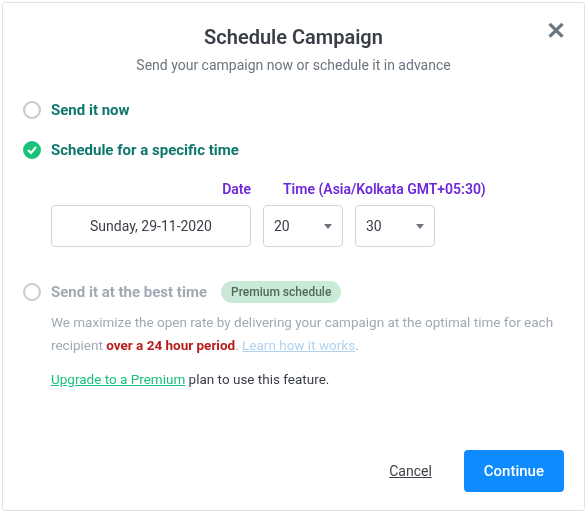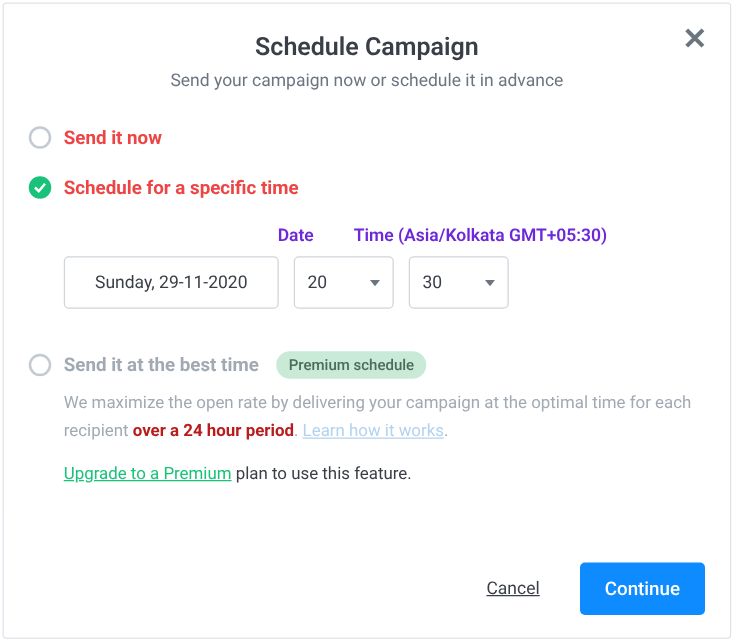--- a/index.html
+++ b/index.html
@@ -62,21 +62,21 @@
   }
   .radio.checked {
     border-color: #19c278;
     background: #19c278;
   }
   .radio.checked svg { display: block; }
   .radio svg { display: none; }
   .option-label {
     font-size: 15px;
     font-weight: 700;
-    color: #ef4444;
+    color: #0f766e;
   }
   .option-label.disabled { color: #a1a9b3; }
   .sublabel-row {
     display: flex;
     gap: 32px;
     padding-left: 28px;
     margin-bottom: 8px;
   }
   .sublabel {
     font-size: 14px;
@@ -86,21 +86,21 @@
   }
   .sublabel.date { width: 200px; }
   .inputs-row {
     display: flex;
     align-items: center;
     gap: 12px;
     padding-left: 28px;
     margin-bottom: 34px;
   }
   .date-input {
-    width: 172px;
+    width: 200px;
     height: 42px;
     border: 1px solid #d0d5db;
     border-radius: 4px;
     font-size: 14px;
     color: #3a3f47;
     padding: 0 12px;
     text-align: center;
     font-family: inherit;
   }
   .select {

